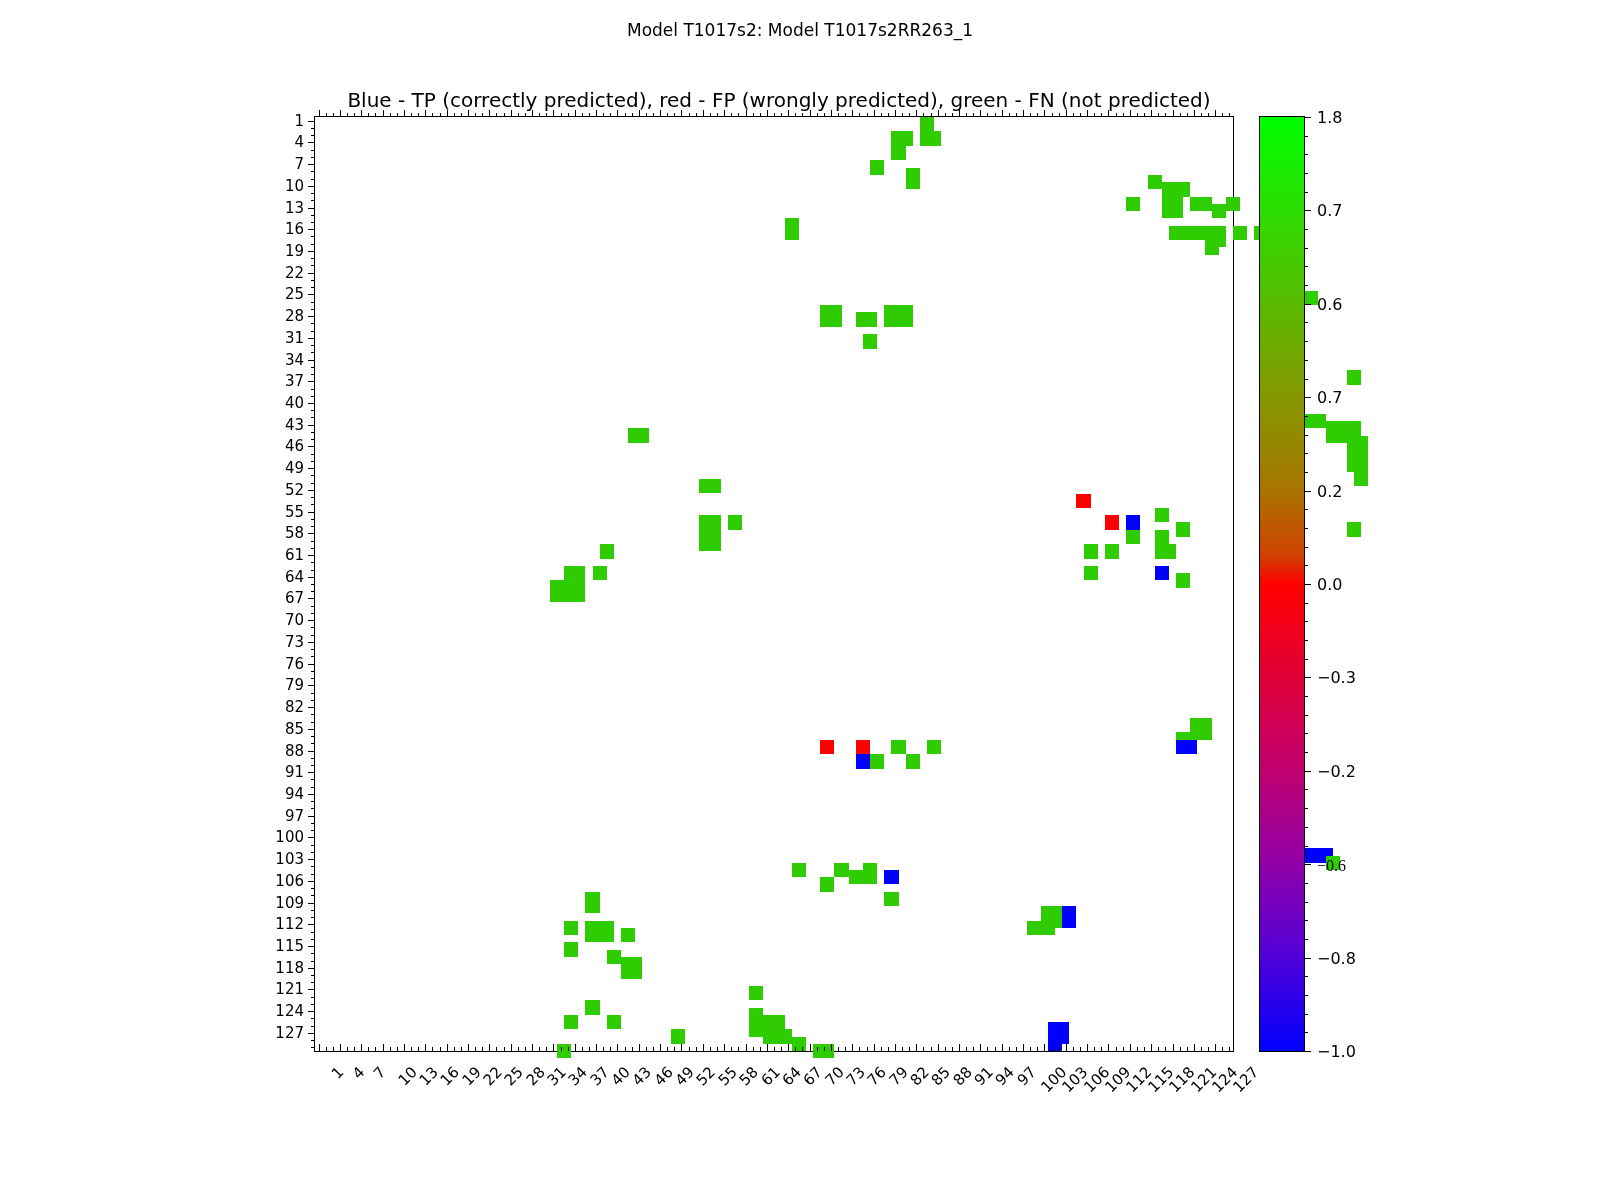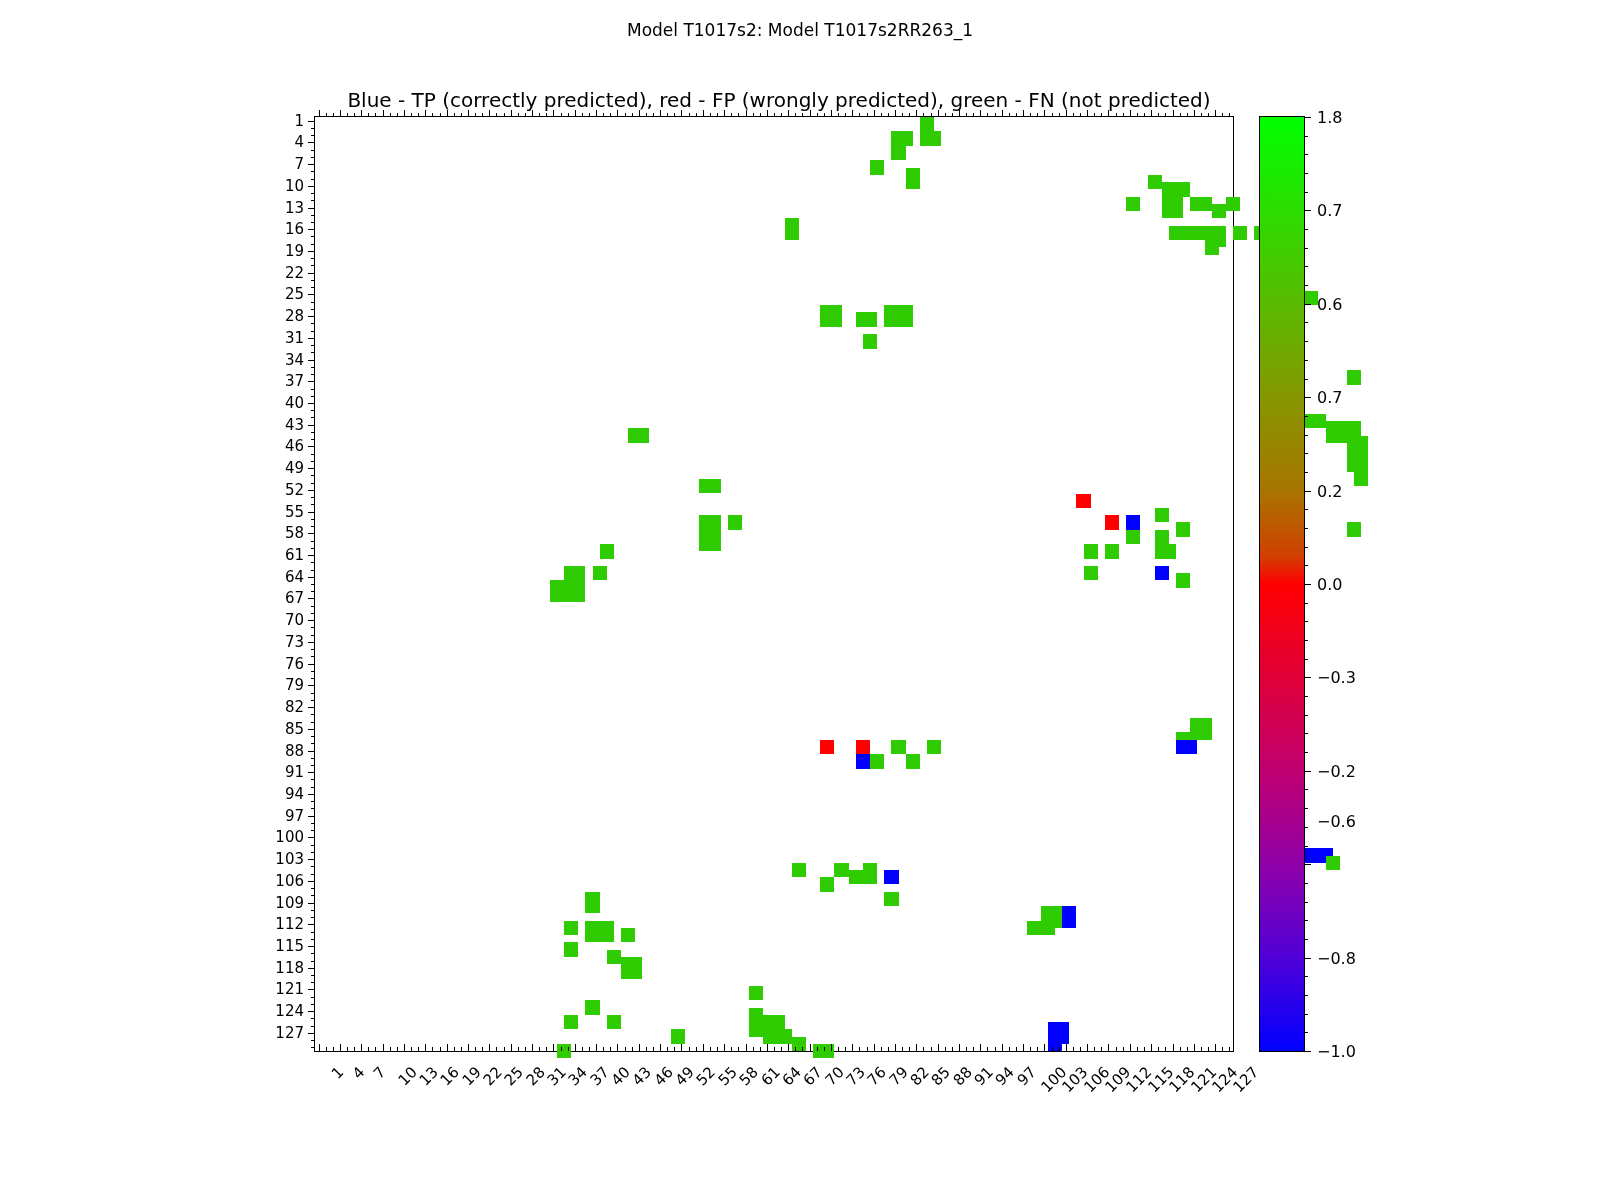--- a/index.html
+++ b/index.html
@@ -692,21 +692,21 @@
         <div class="cblabel" style="top: 280.2px;">0.7</div>
         <div class="cbtick" style="top: 373.6px;"></div>
         <div class="cblabel" style="top: 373.6px;">0.2</div>
         <div class="cbtick" style="top: 467px;"></div>
         <div class="cblabel" style="top: 467px;">0.0</div>
         <div class="cbtick" style="top: 560.4px;"></div>
         <div class="cblabel" style="top: 560.4px;">−0.3</div>
         <div class="cbtick" style="top: 653.8px;"></div>
         <div class="cblabel" style="top: 653.8px;">−0.2</div>
         <div class="cbtick" style="top: 747.2px;"></div>
-        <div class="cblabel" style="top: 704px;">−0.6</div>
+        <div class="cblabel" style="top: 749px; font-family: Liberation Serif, serif;">−0.6</div>
         <div class="cbtick" style="top: 840.6px;"></div>
         <div class="cblabel" style="top: 840.6px;">−0.8</div>
         <div class="cbtick" style="top: 934px;"></div>
         <div class="cblabel" style="top: 934px;">−1.0</div>
       </div>
   </div>
 
 </div>
 
 </body></html>

